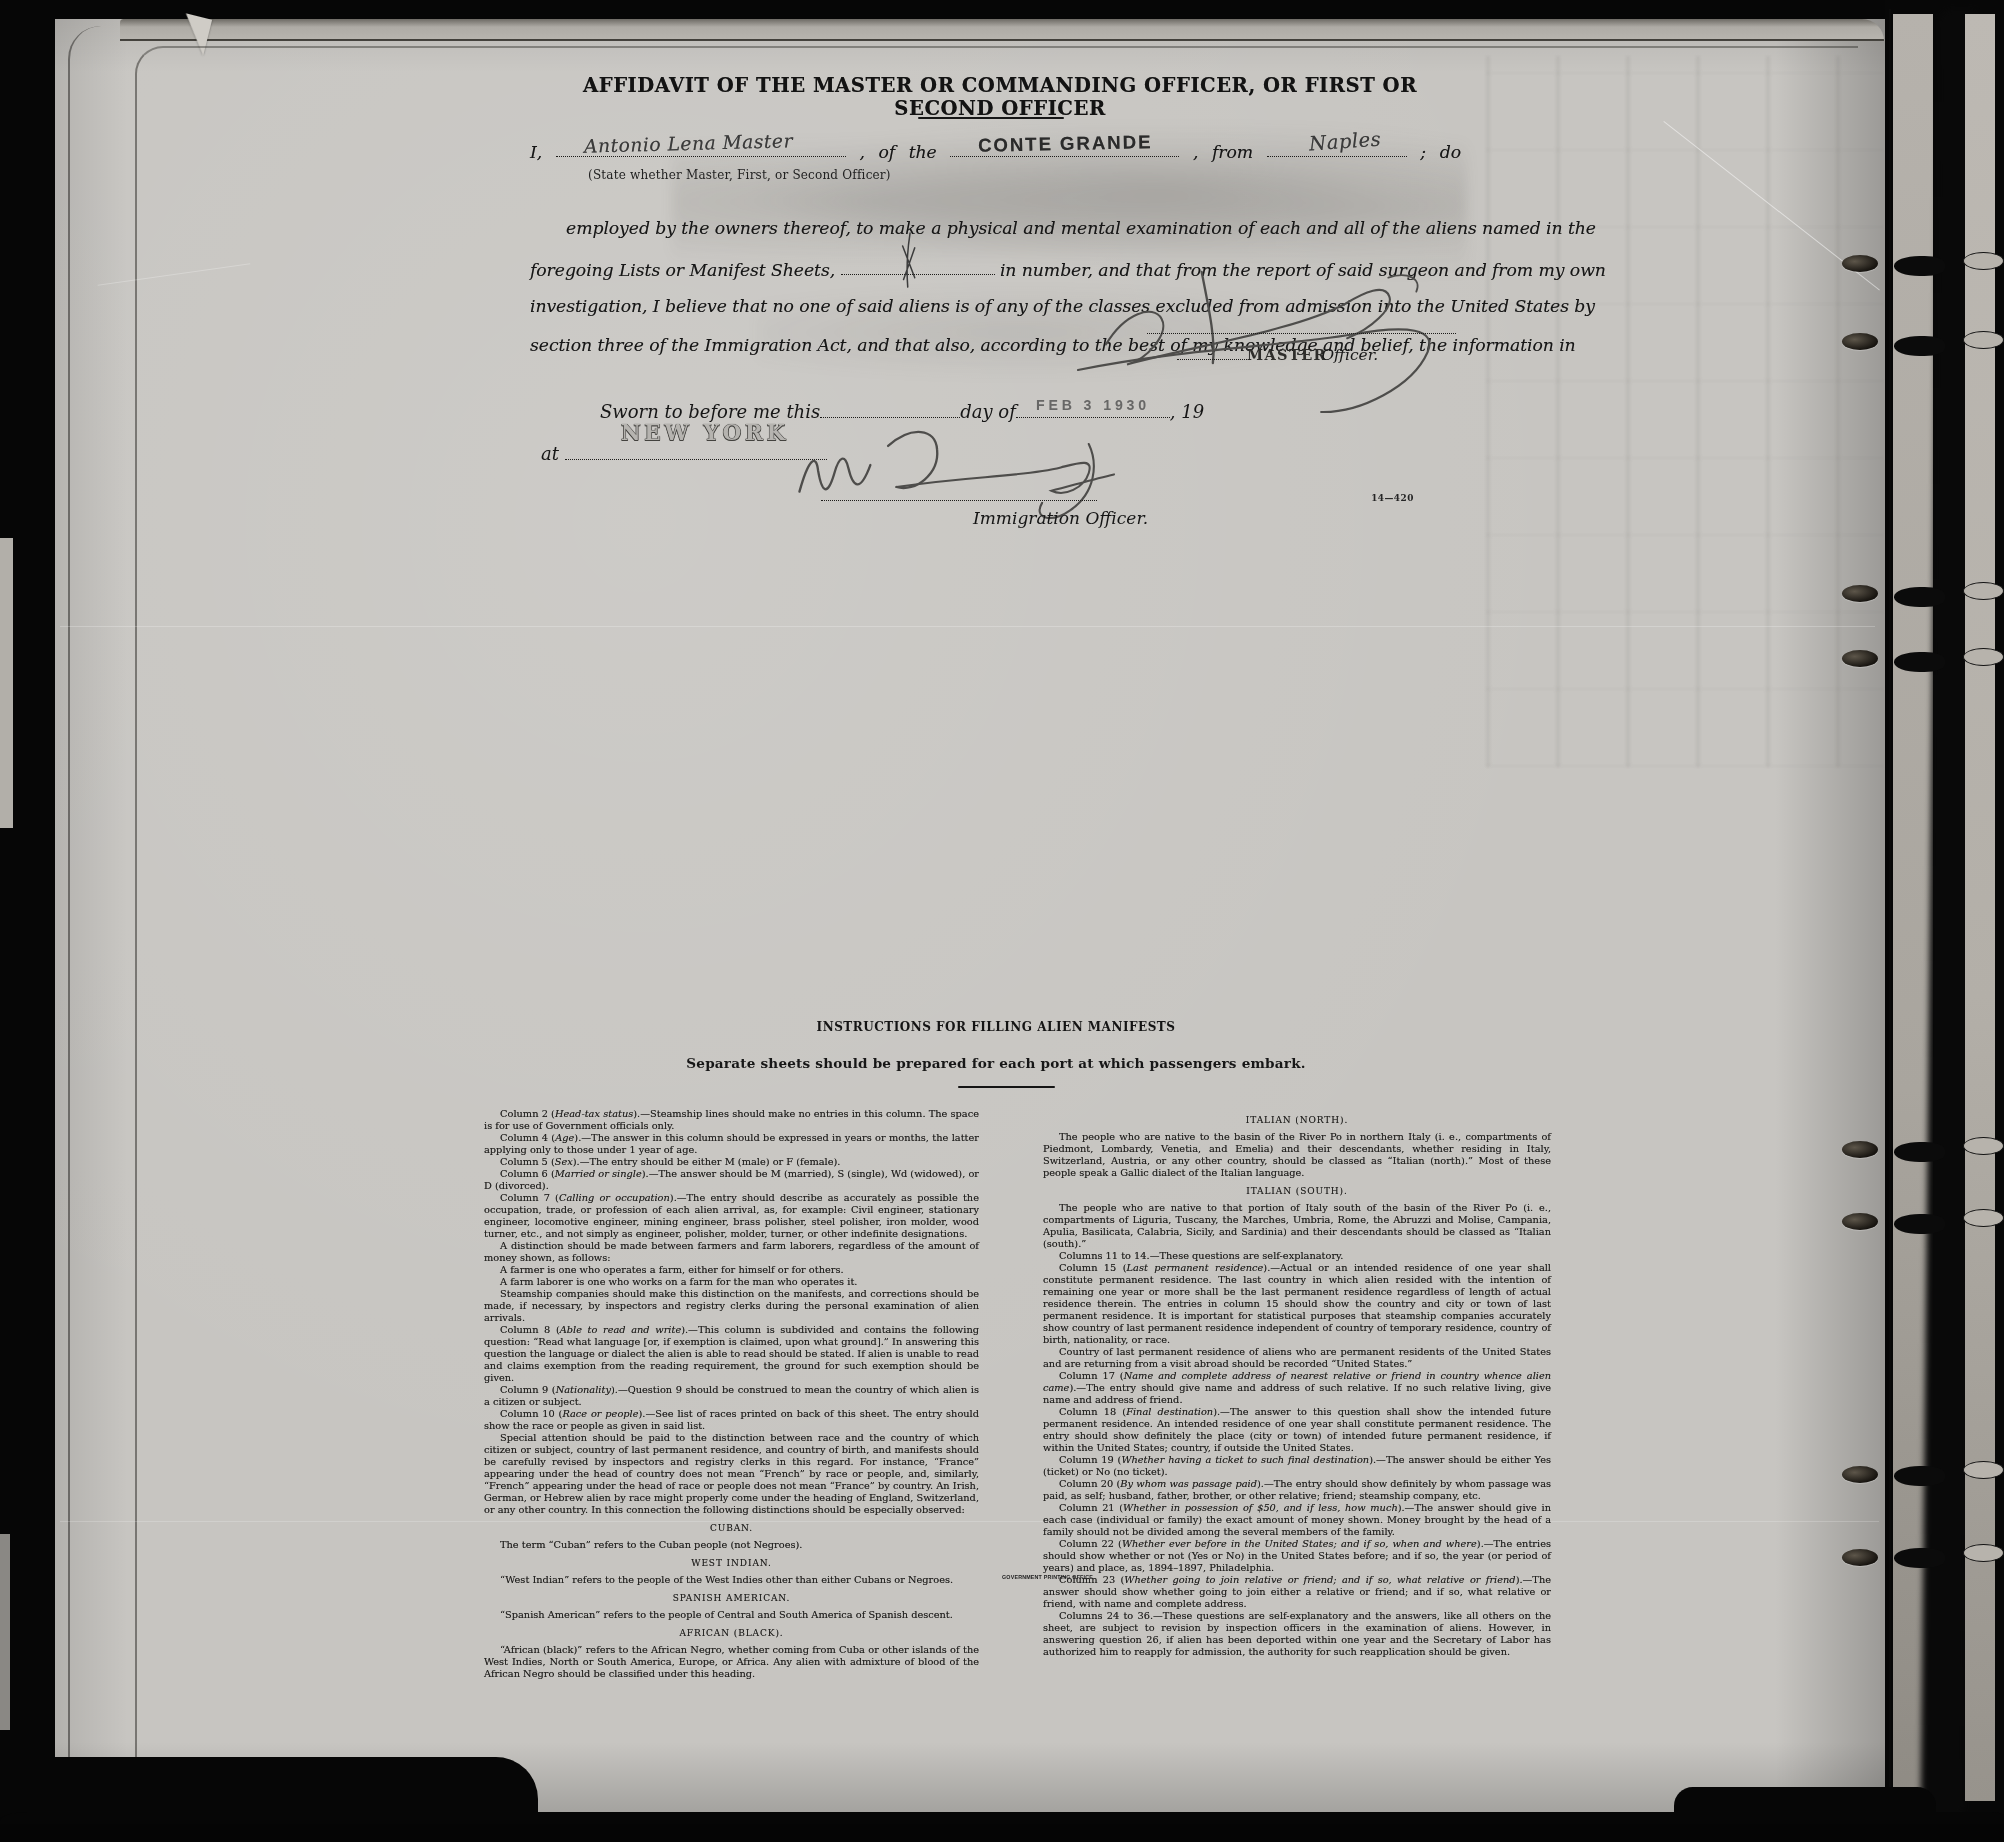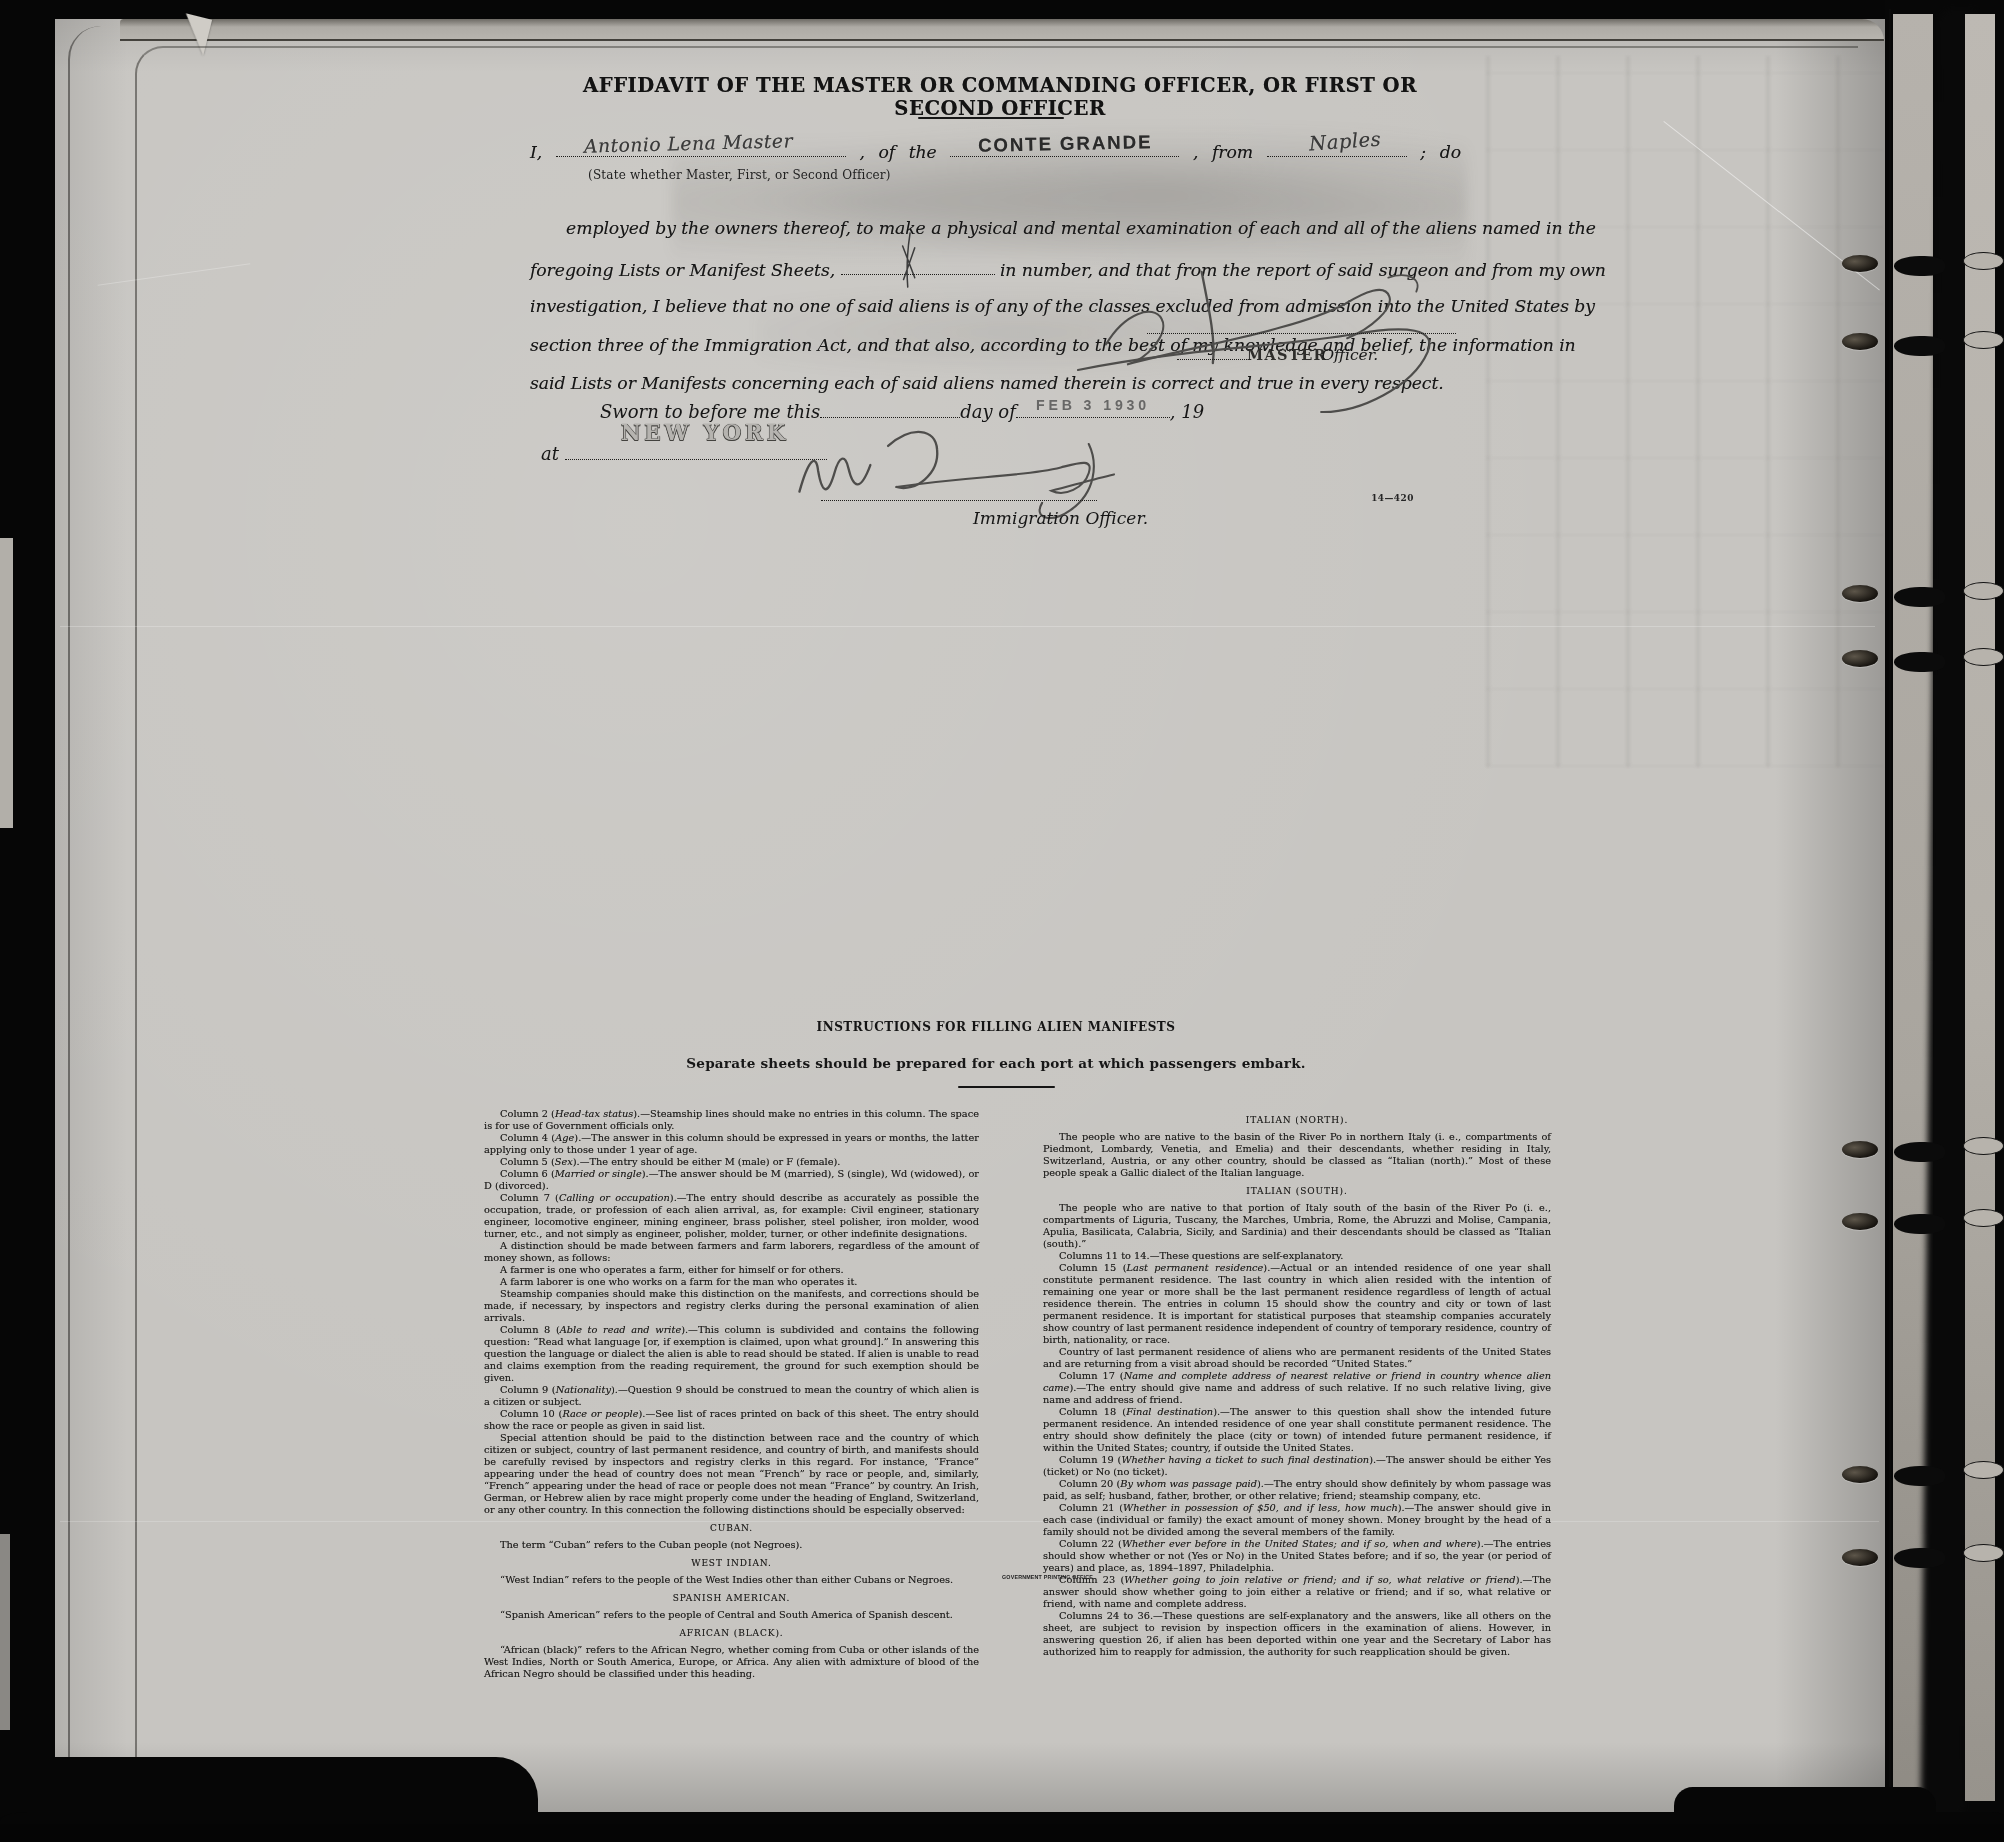--- a/index.html
+++ b/index.html
@@ -164,21 +164,20 @@
       <span class="bl" style="width:154px;">
         <svg width="23.4" height="56" viewBox="0 0 34 120" style="position:absolute;left:56px;bottom:-14px;overflow:visible;">
           <path d="M20,2 C14,40 12,80 15,118 M4,30 L30,98 M30,34 L6,102" stroke="#3c3c3c" stroke-width="3.2" fill="none" stroke-linecap="round"></path>
         </svg>
       </span>
       <span>in number, and that from the report of said surgeon and from my own</span>
     </div>
 
     <div class="aff-line" style="top:277px;">investigation, I believe that no one of said aliens is of any of the classes excluded from admission into the United States by</div>
     <div class="aff-line" style="top:316px;">section three of the Immigration Act, and that also, according to the best of my knowledge and belief, the information in</div>
-    <div class="aff-line" style="top:354px;text-align-last:left;">said Lists or Manifests concerning each of said aliens named therein is correct and true in every respect.</div>
 
     <svg class="sig" style="left:1006px;top:239px;" width="412" height="168" viewBox="0 0 880 360">
       <path d="M300,30 C318,120 330,180 324,225" stroke-width="5"></path>
       <path d="M95,185 C135,118 196,98 214,130 C232,162 182,218 140,228 C300,185 500,155 608,98 C650,72 692,55 702,82 C712,108 662,152 612,172" stroke-width="4.5"></path>
       <path d="M35,240 C250,196 480,188 622,164 C742,142 806,152 784,202 C752,275 640,332 556,330" stroke-width="4.5"></path>
       <path d="M700,42 C742,28 772,45 760,72" stroke-width="4"></path>
     </svg>
     <div class="dotline" style="left:1092px;top:314px;width:309px;"></div>
     <div id="master-row">
       <span class="seg"></span>

